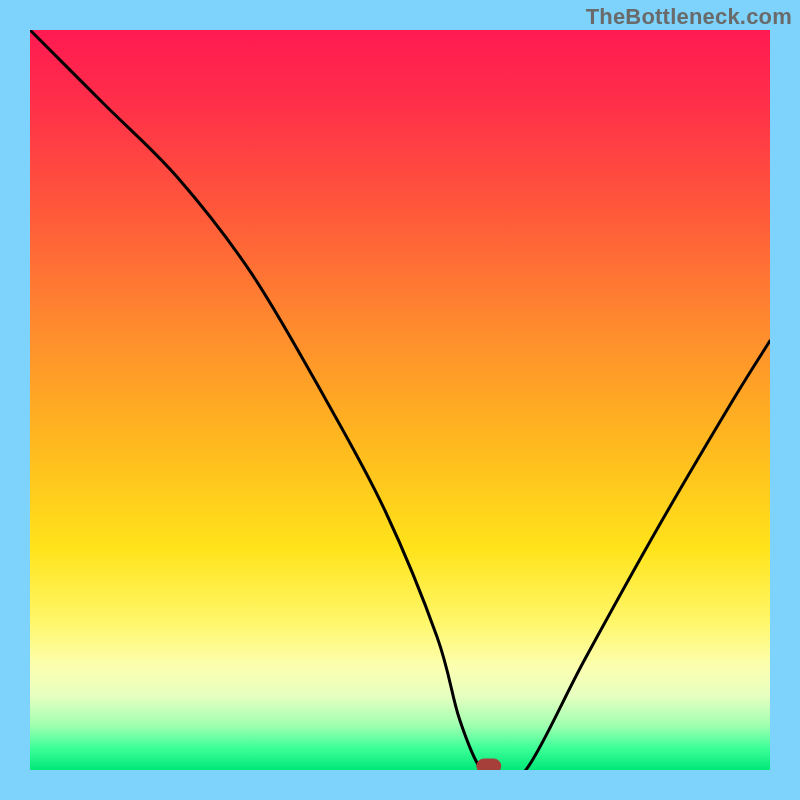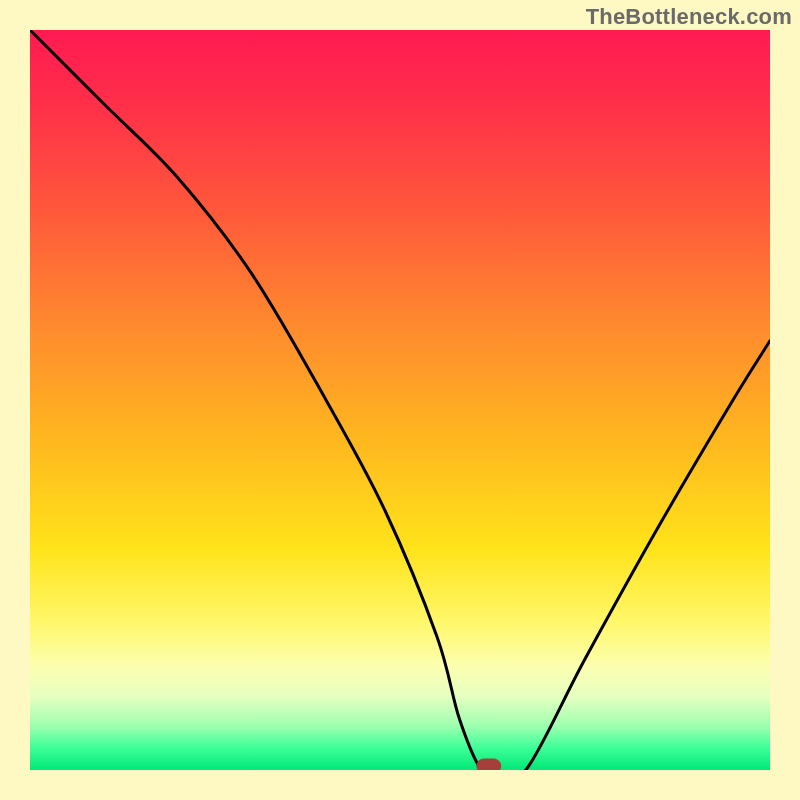--- a/index.html
+++ b/index.html
@@ -8,21 +8,21 @@
     width: 800px;
     height: 800px;
     background: #000;
     overflow: hidden;
     font-family: Arial, Helvetica, sans-serif;
   }
   .frame {
     position: relative;
     width: 800px;
     height: 800px;
-    background: #fef9c3;
+    background: #7dd3fc;
   }
   .attribution {
     position: absolute;
     top: 4px;
     right: 8px;
     color: #6a6a6a;
     font-size: 22px;
     font-weight: 600;
     letter-spacing: 0.2px;
     user-select: none;

